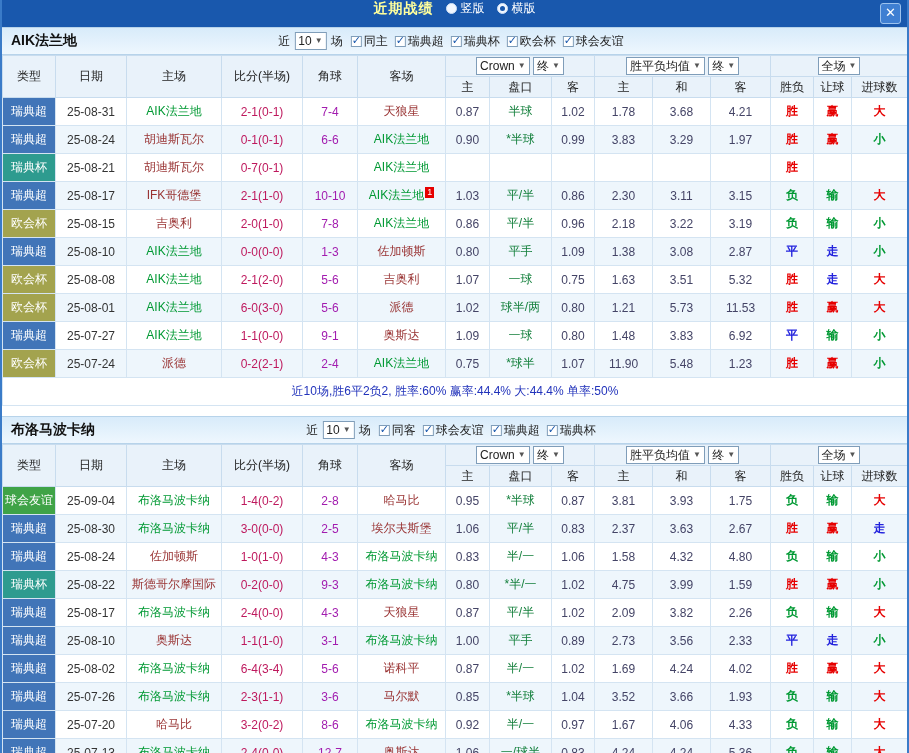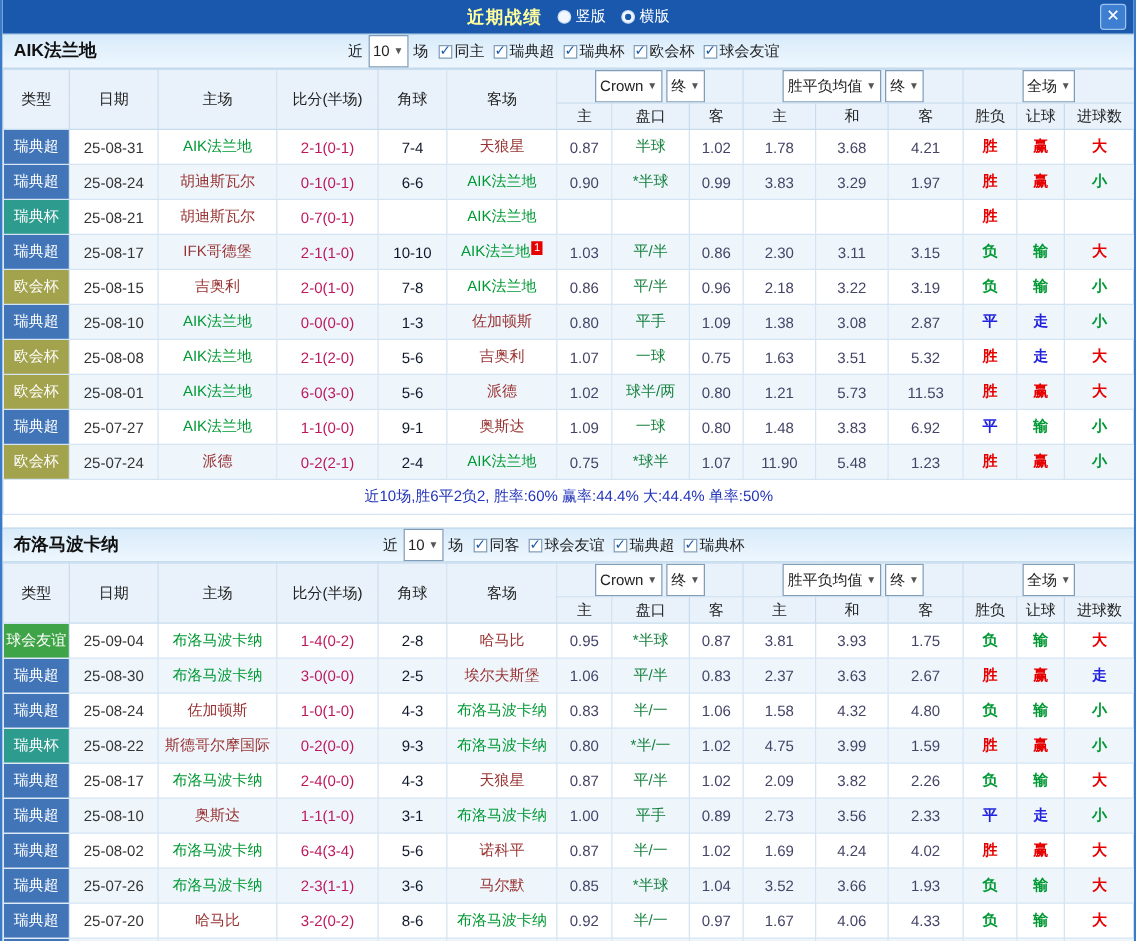--- a/index.html
+++ b/index.html
@@ -7,21 +7,21 @@
   body {
     width:909px; height:753px; overflow:hidden;
     font-family:"Liberation Sans","DejaVu Sans",sans-serif;
     font-size:12px; color:#222;
   }
   .window { width:909px; height:753px; overflow:hidden;
     border-left:2px solid #3a7bc8; border-right:2px solid #3a7bc8; }
 
   
   .titlebar { position:relative; height:27px; background:#1958ad;
-    display:flex; align-items:center; justify-content:center; gap:12px; color:#fff; }
+    display:flex; align-items:flex-start; justify-content:center; gap:12px; color:#fff; }
   .tb-title { font-size:14px; font-weight:bold; color:#ffff9c; letter-spacing:1px; }
   .radio-opt { display:inline-flex; align-items:center; gap:4px; cursor:pointer; font-size:12px; }
   .radio { width:11px; height:11px; border:1px solid #cfe0f5; border-radius:50%;
     background:#f2f7ff; position:relative; display:inline-block; }
   .radio.on::after { content:""; position:absolute; left:2px; top:2px; width:5px; height:5px;
     border-radius:50%; background:#1958ad; }
   .close { position:absolute; right:6px; top:3px; width:21px; height:21px;
     background:#3f7fd2; border:1px solid #9cc2ee; border-radius:3px;
     color:#fff; font-weight:bold; font-size:13px; text-align:center; line-height:18px; cursor:pointer; }
 
@@ -35,37 +35,37 @@
     display:flex; align-items:center; gap:4px; white-space:nowrap; color:#222; }
   .checks { display:inline-flex; align-items:center; margin-left:4px; }
   .ck { display:inline-flex; align-items:center; gap:2px; margin-right:7px; cursor:pointer; }
   .cb { display:inline-block; width:11px; height:11px; background:#fff;
     border:1px solid #7f9db9; position:relative; }
   .cb.on::after { content:attr(data-g); position:absolute; left:0; top:-3px;
     font-size:11px; font-weight:bold; color:#1958ad; }
 
   
   .sel { display:inline-flex; align-items:center; background:#fff;
-    border:1px solid #7f9db9; padding:12px 3px; height:18px; line-height:16px;
+    border:1px solid #7f9db9; padding:0 3px; height:18px; line-height:16px;
     font-size:12px; color:#222; cursor:pointer; font-weight:normal; }
   .arr { font-size:8px; color:#555; margin-left:3px; }
 
   
   table.grid { width:100%; border-collapse:collapse; table-layout:fixed; }
   table.grid th { background:#e9f2fa; border:1px solid #c8dcee; height:21px;
     font-weight:normal; color:#222; text-align:center; overflow:hidden; white-space:nowrap; }
   table.grid td { border:1px solid #d4e4f2; height:28px; text-align:center;
     overflow:hidden; white-space:nowrap; }
   tbody tr:nth-child(even) { background:#eef6fc; }
   .c-league { color:#fff; }
   .c-date { color:#333; }
   .c-team.focus { color:#009933; cursor:pointer; }
   .c-team.opp { color:#993333; cursor:pointer; }
   .c-score { color:#be185d; }
-  .c-corner { color:#0f172a; }
+  .c-corner { color:#a21caf; }
   .c-odds { color:#444466; }
   .c-hcp { color:#15803d; }
   .c-res { font-weight:bold; }
   .rc { display:inline-block; background:#e60000; color:#fff; font-size:9px;
     line-height:11px; padding:0 2px; margin-left:1px; vertical-align:4px; }
   td.summary { color:#2233bb; background:#fff; height:24px; font-size:12px; }
   .gap { height:10px; background:#fff; }
 </style>
 </head>
 <body>

